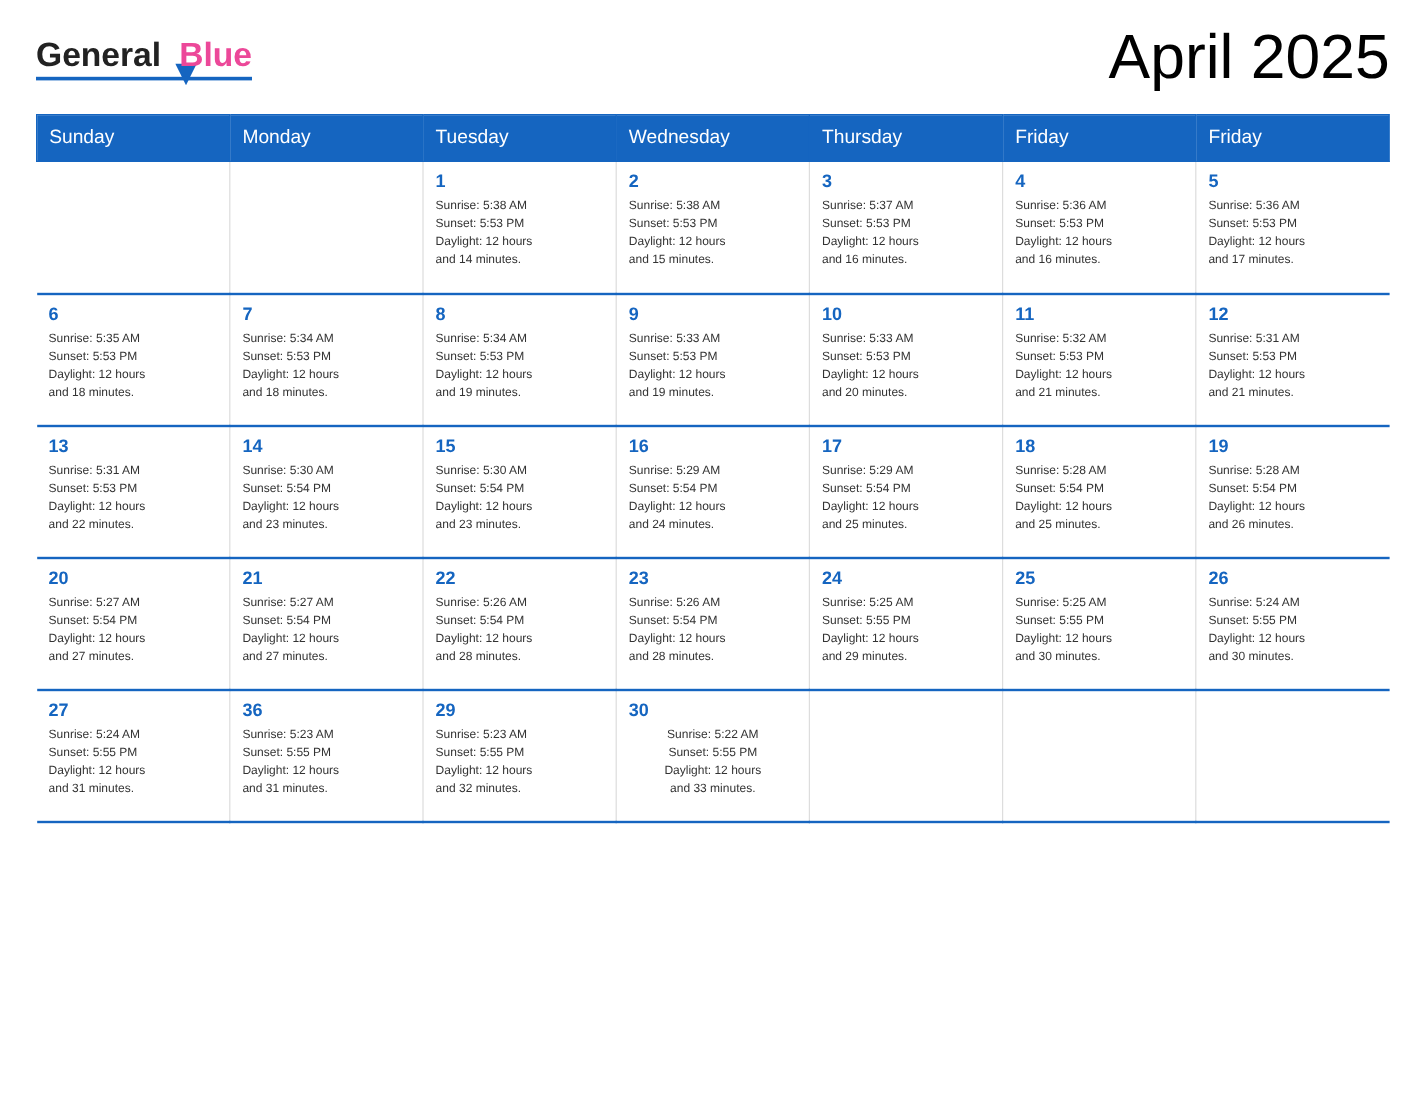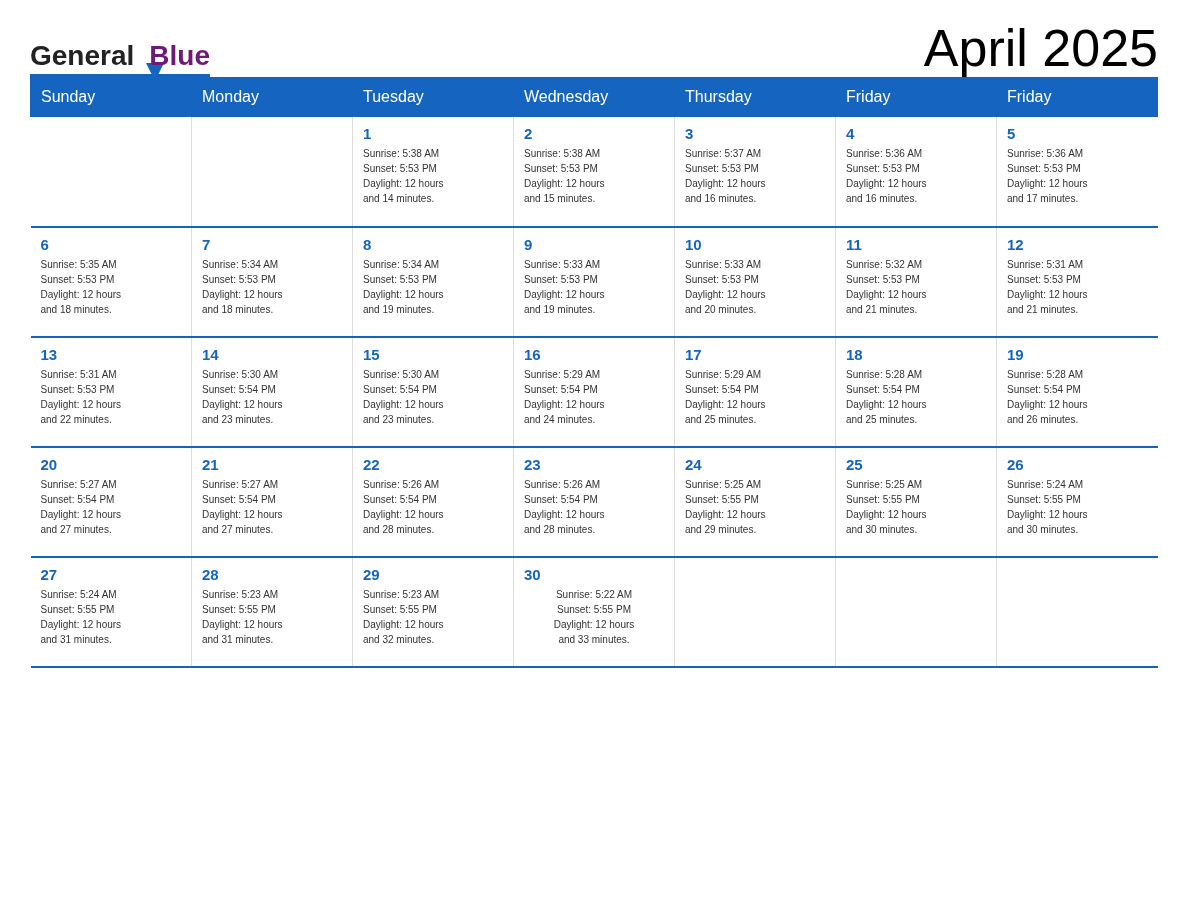--- a/index.html
+++ b/index.html
@@ -7,21 +7,22 @@
       font-family: Arial, sans-serif;
       background: #fff;
       color: #333;
       width: 1188px;
       min-height: 918px;
       padding: 20px 30px;
     }
     .header {
       display: flex;
       justify-content: space-between;
-      align-items: flex-end;
+      align-items: center;
+      margin-bottom: 18px;
     }
     .logo {
       display: flex;
       flex-direction: column;
       align-items: flex-start;
     }
     .logo-text {
       font-size: 28px;
       font-weight: bold;
       color: #222;
@@ -103,21 +104,21 @@
 <div class="header">
   <div class="logo">
     <div class="logo-text">
       <span style="color:#222;font-weight:bold;font-size:28px;">General</span>
       <span style="display:inline-block;width:0;height:0;border-left:9px solid transparent;border-right:0px solid transparent;border-bottom:0px solid #1565c0;margin:0 1px;vertical-align:middle;">
         
         <svg width="18" height="18" viewBox="0 0 18 18" style="vertical-align:middle;margin-bottom:4px;">
             <polygon points="0,0 18,0 9,18" fill="#1565c0"></polygon>
           </svg>
       </span>
-      <span style="color:#701a75;font-weight:bold;font-size:28px;">Blue</span>
+      <span style="color:#ec4899;font-weight:bold;font-size:28px;">Blue</span>
     </div>
     <div class="logo-underline"></div>
   </div>
   <div class="header-right">
     <div class="month-title">April 2025</div>
   </div>
 </div>
 
 <table>
   <thead>
@@ -326,21 +327,21 @@
       </tr>
       <tr>
         <td>
           <span class="day-number">27</span>
           <div class="day-info" style="white-space: pre-line;">Sunrise: 5:24 AM
 Sunset: 5:55 PM
 Daylight: 12 hours
 and 31 minutes.</div>
         </td>
         <td>
-          <span class="day-number">28</span>
+          <span class="day-number">36</span>
           <div class="day-info" style="white-space: pre-line;">Sunrise: 5:23 AM
 Sunset: 5:55 PM
 Daylight: 12 hours
 and 31 minutes.</div>
         </td>
         <td>
           <span class="day-number">29</span>
           <div class="day-info" style="white-space: pre-line;">Sunrise: 5:23 AM
 Sunset: 5:55 PM
 Daylight: 12 hours

